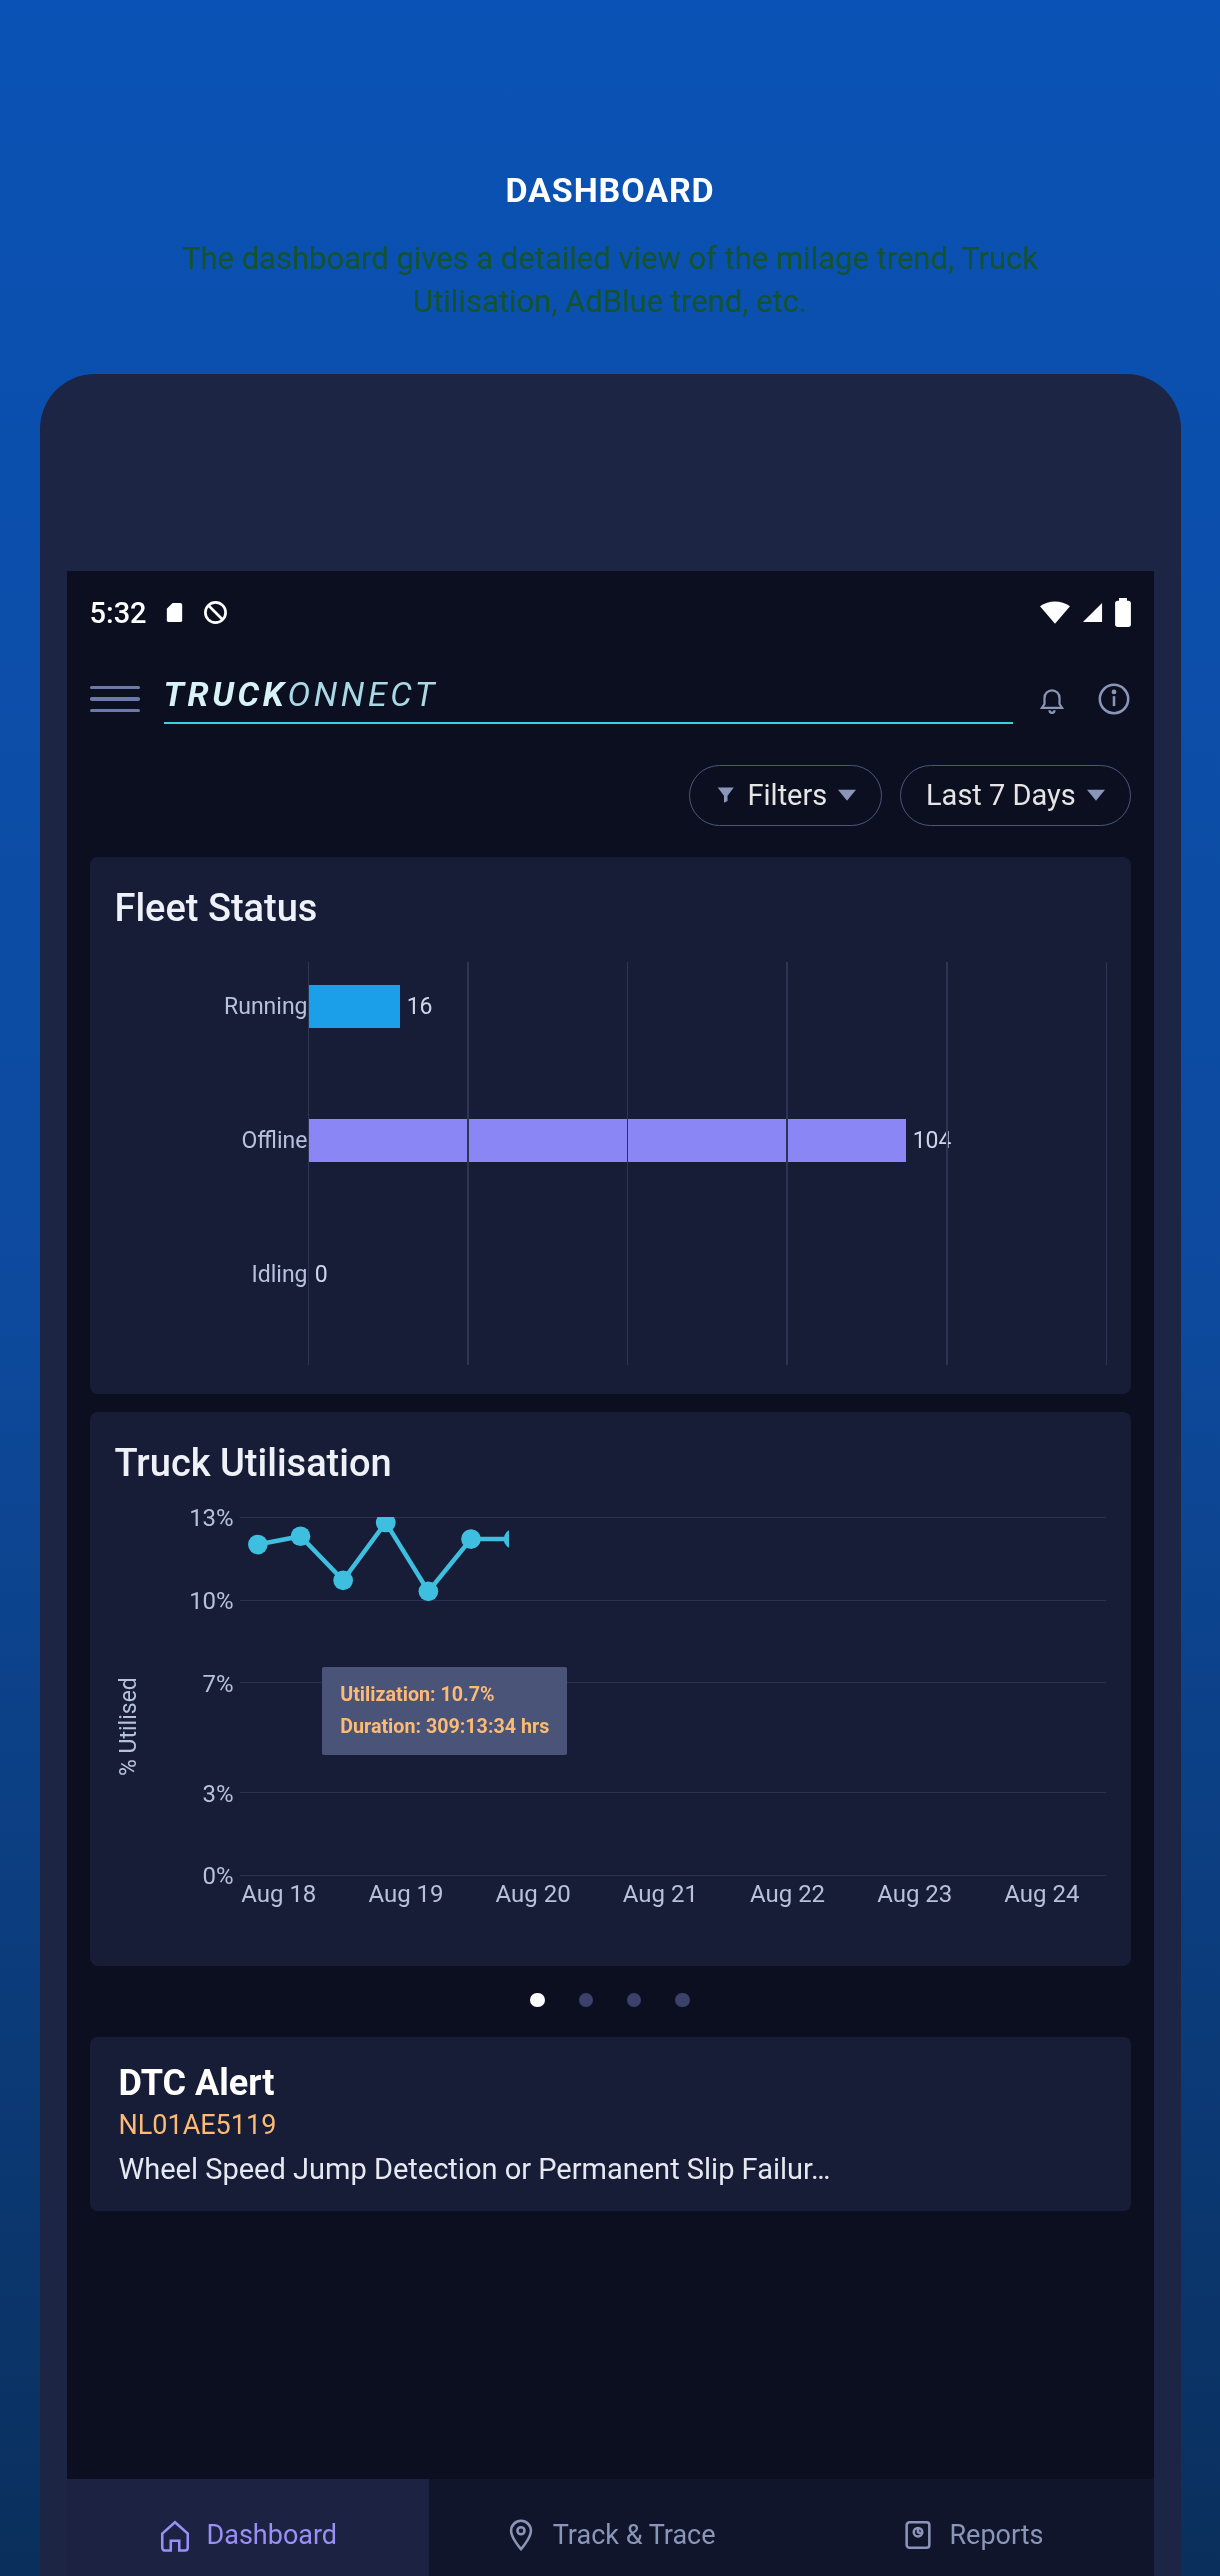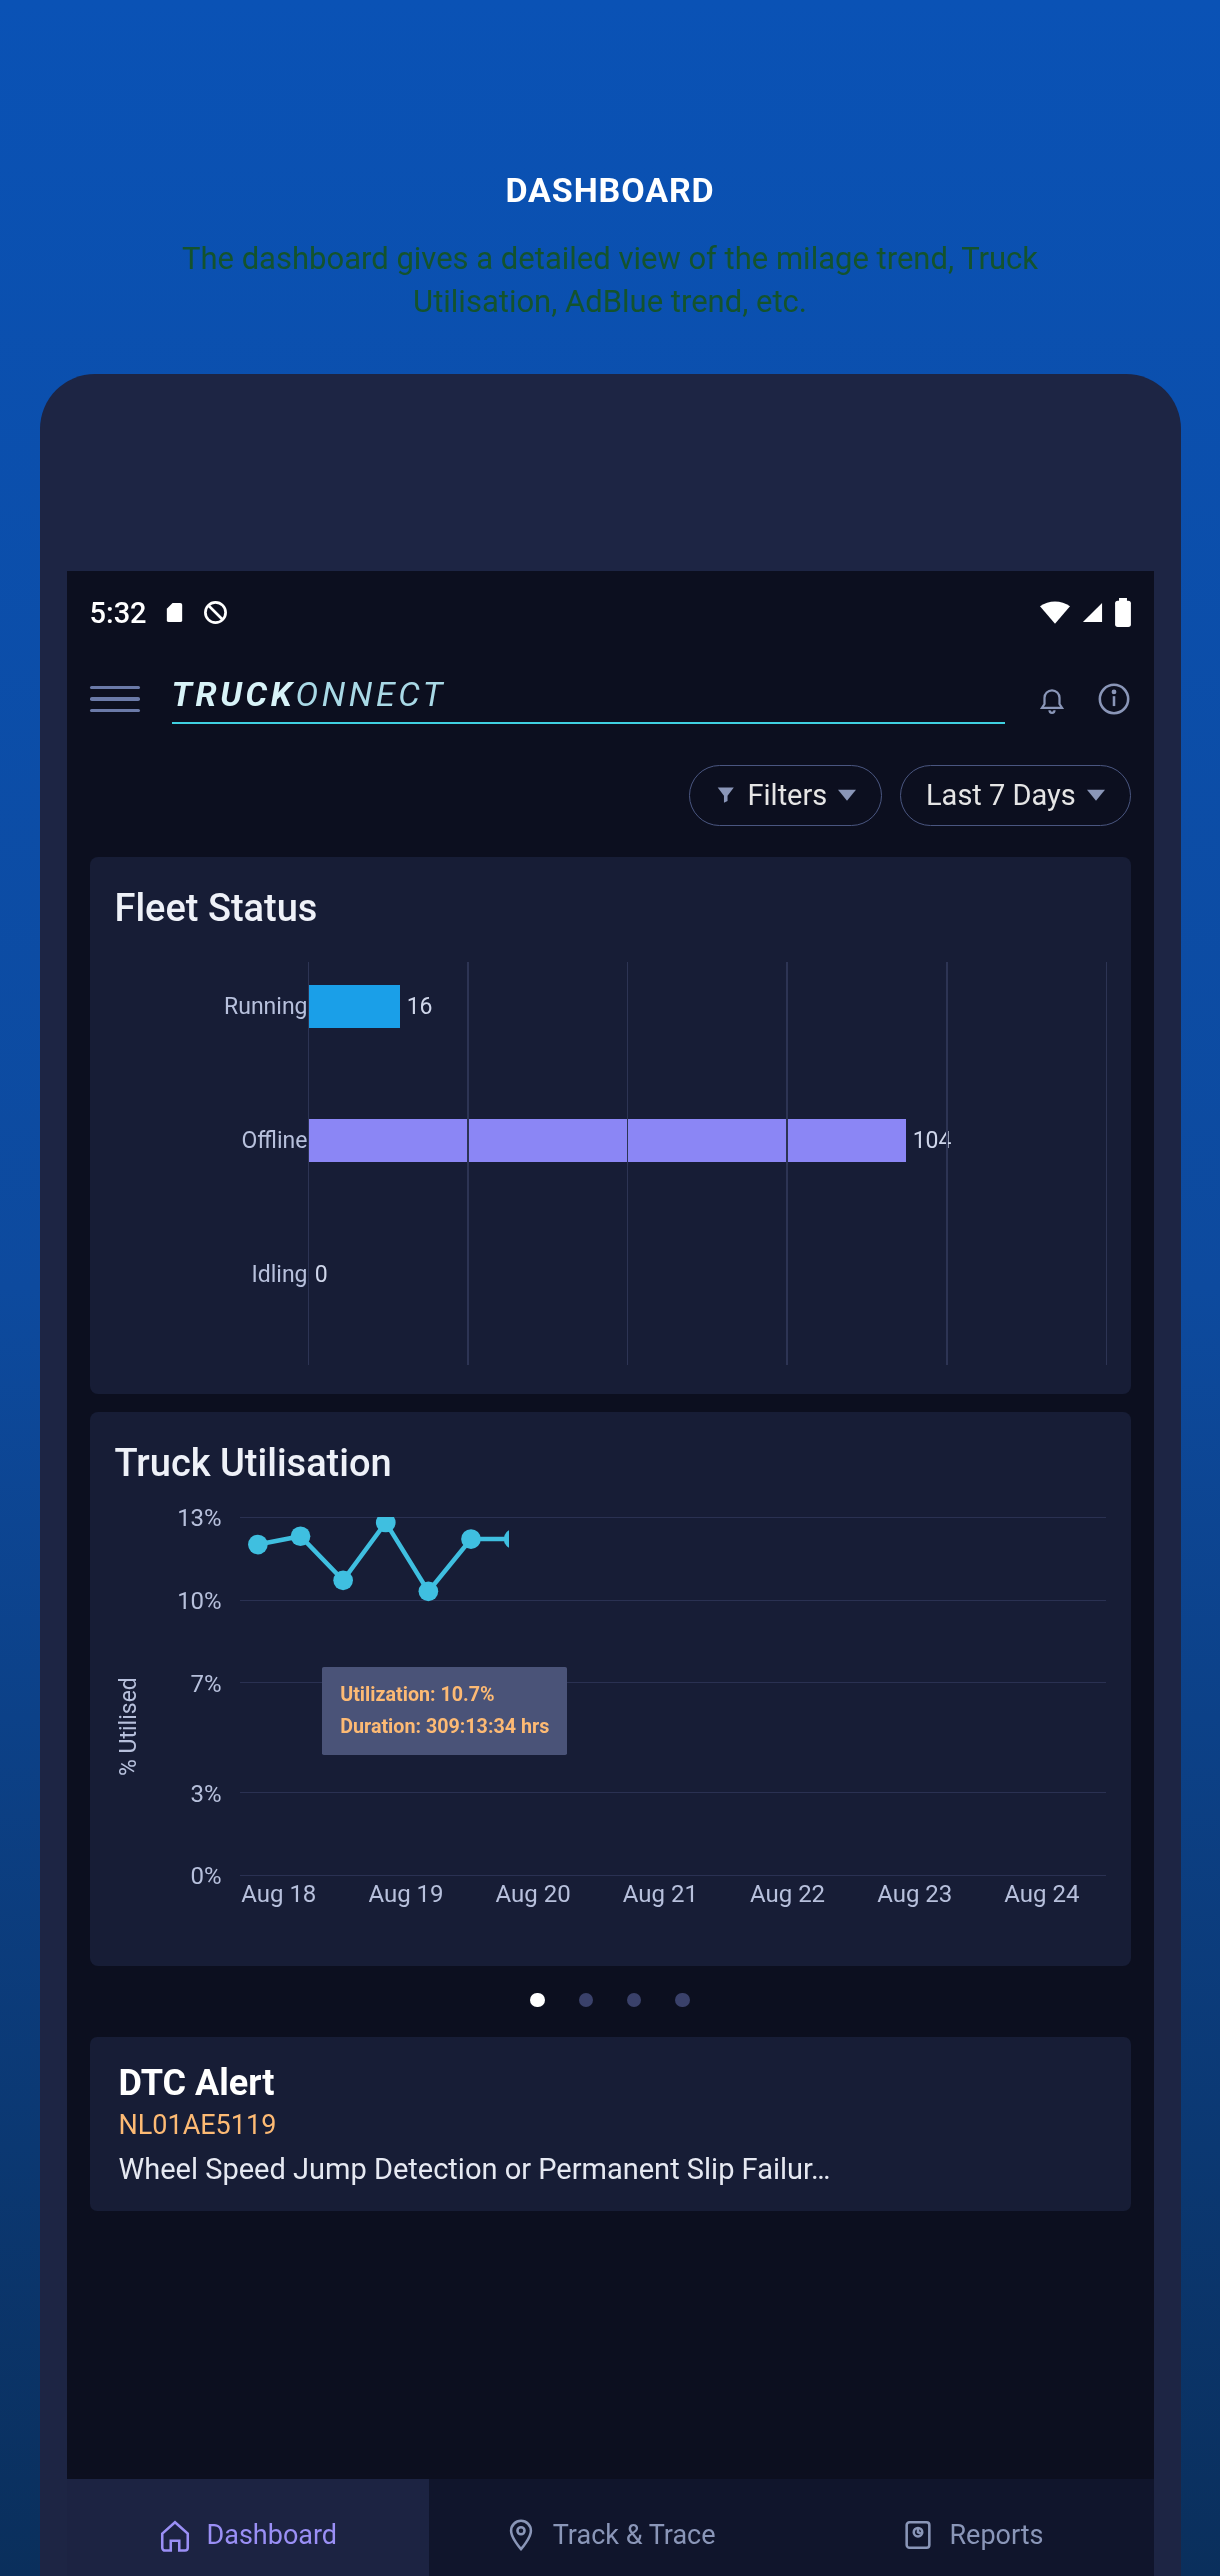--- a/index.html
+++ b/index.html
@@ -4,21 +4,21 @@
 <style>
 *{box-sizing:border-box;margin:0;padding:0;font-family:-apple-system,BlinkMacSystemFont,"Segoe UI",Roboto,sans-serif}
 html,body{width:1220px;height:2576px;background:linear-gradient(180deg,#0a52b5 0%,#0d4a9e 50%,#0a2f5c 100%);overflow:hidden}
 .marketing-title{color:#fff;text-align:center;font-size:34px;font-weight:700;margin-top:170px;letter-spacing:0.9px}
 .marketing-sub{color:#14532d;text-align:center;font-size:31px;font-weight:400;margin:27px auto 0;max-width:936px;line-height:1.4}
 .phone-frame{width:1141px;height:2218px;margin:50px auto 0;background:#1d2544;border-radius:55px 55px 0 0;padding:197px 27px 0;overflow:hidden}
 .screen{background:#0c0f1f;height:100%;position:relative;overflow:hidden}
 .status-bar{display:flex;justify-content:space-between;align-items:center;padding:25px 23px 19.7px;color:#fff}
 .status-left{display:flex;align-items:center;gap:16px;font-size:29px;font-weight:500}
 .status-right{display:flex;align-items:center;gap:9px}
-.app-header{display:flex;align-items:center;padding:25px 23px;gap:32px}
+.app-header{display:flex;align-items:center;padding:25px 23px;gap:24px}
 .hamburger{display:flex;flex-direction:column;gap:8px}
 .hamburger span{width:50px;height:3.6px;background:#6b7aa8;border-radius:1.8px}
 .logo{color:#a9d9e6;font-size:34px;font-weight:400;letter-spacing:3.6px;font-style:italic;position:relative;flex:1;padding-bottom:7.2px;border-bottom:2.7px solid #3fd0e0}
 .logo-bold{color:#d8f3f8;font-weight:700}
 .header-icons{display:flex;gap:30px;align-items:center}
 .filters-row{display:flex;justify-content:flex-end;gap:18px;padding:16px 23px 27px}
 .filter-pill{border:1.8px solid #4a5680;border-radius:36px;padding:12.5px 25px;color:#e5e5e5;font-size:29px;display:flex;align-items:center;gap:10.7px}
 .card{background:#171d36;margin:4px 23px 18px;border-radius:8px;padding:29px 25px}
 .card-title{color:#eef1f8;font-size:38px;font-weight:500;margin-bottom:32px}
 
@@ -26,21 +26,21 @@
 .fleet-grid{position:absolute;left:193px;right:0;top:0;bottom:0}
 .fleet-vline{position:absolute;top:0;bottom:0;width:1.8px;background:#2d3454}
 .fleet-row{display:flex;align-items:center;height:89px;margin-bottom:45px}
 .fleet-label{width:193px;text-align:right;color:#b7c0dc;font-size:23px}
 .fleet-bar{height:43px}
 .fleet-val{color:#cfd6ea;font-size:23px;margin-left:7.2px}
 
 .util-wrap{display:flex;align-items:stretch}
 .y-axis-label{writing-mode:vertical-rl;transform:rotate(180deg);color:#b7c0dc;font-size:23px;text-align:center;margin-right:10.7px}
 .util-plot{flex:1;position:relative}
-.util-y{position:absolute;left:0;width:82px;text-align:right;color:#b7c0dc;font-size:24px;padding-right:12.5px}
+.util-y{position:absolute;left:12px;width:82px;text-align:right;color:#b7c0dc;font-size:24px;padding-right:12.5px}
 .util-hline{position:absolute;left:88px;right:0;height:1.8px;background:#2a3152}
 .util-svg{position:absolute;left:88px;right:0;top:0;height:358px}
 .util-x{display:flex;margin-top:363px;margin-left:63px;color:#b7c0dc;font-size:24px;justify-content:space-around}
 .tooltip{position:absolute;background:#4a5378;padding:12.5px 18px;font-size:19.7px;color:#fdba74;border-radius:1.8px;line-height:1.6}
 .pager{display:flex;justify-content:center;gap:34px;margin:27px 0 30px}
 .pager-dot{width:14.3px;height:14.3px;border-radius:50%;background:#3a416a}
 .pager-dot.active{background:#fff}
 .alert-card{background:#171d36;margin:0 23px;padding:25px 29px;border-radius:7.2px}
 .alert-title{color:#fff;font-size:36px;font-weight:700}
 .alert-vehicle{color:#fdba74;font-size:27px;margin-top:5px}

